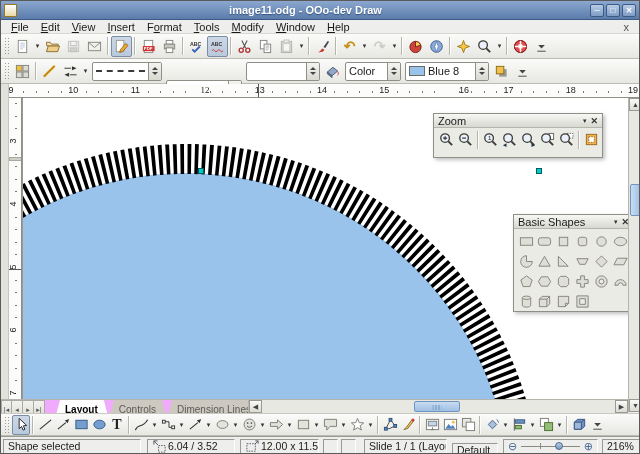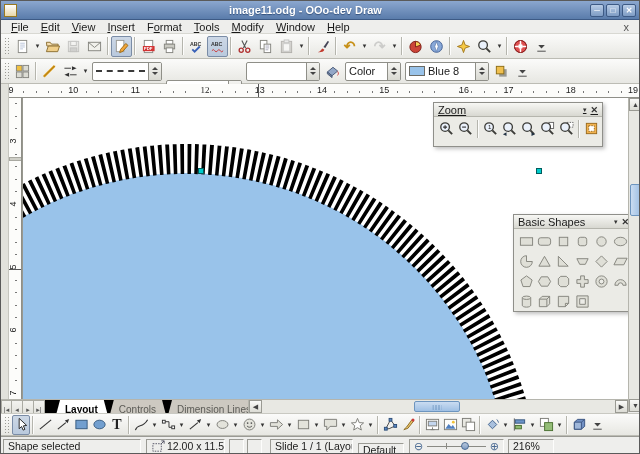--- a/index.html
+++ b/index.html
@@ -65,32 +65,32 @@
     border-left:1px solid #98988f;overflow:hidden;}
   
   .panel{position:absolute;background:#ebebe6;border:1px solid #8f8f8a;box-shadow:2px 2px 4px rgba(0,0,0,.25);}
   .ptitle{height:14px;display:flex;align-items:center;padding:0 4px;gap:4px;
     background:linear-gradient(#f7f7f4,#d8d8d1);border-bottom:1px solid #b5b5ad;font-size:11px;}
   .ptitle .tlabel{flex:1;white-space:nowrap;overflow:hidden;}
   .pmenu{font-size:7px;color:#333;}
   .pclose{font-size:9px;font-weight:bold;color:#333;}
   .pbody{display:flex;align-items:center;padding:2px 3px;}
   .panel .tbtn{width:19px;height:19px;}
-  #zoom-panel{left:432px;top:101px;width:170px;height:45px;text-decoration:underline;}
+  #zoom-panel{left:432px;top:112px;width:170px;height:45px;}
   #shapes-panel{left:512px;top:213px;width:121px;height:98px;}
   .shapegrid{display:grid;grid-template-columns:repeat(6,1fr);padding:3px 3px;row-gap:2px;}
   .shp{width:18px;height:18px;display:flex;align-items:center;justify-content:center;}
   
   .vscroll{position:absolute;left:627px;top:97px;width:13px;height:314px;background:#e8e8e3;
     border-left:1px solid #b5b5ad;}
   .sbtn{position:absolute;left:0;width:13px;height:13px;background:linear-gradient(#fafaf8,#dcdcd5);
     border:1px solid #9a9a93;font-size:7px;color:#444;text-align:center;line-height:11px;}
   .vthumb{position:absolute;left:1px;width:11px;background:linear-gradient(90deg,#cadcf1,#9fc0e4);
     border:1px solid #6d95bf;border-radius:2px;}
-  .tabsrow{position:absolute;left:0;top:398px;width:627px;height:20px;background:#000000;
+  .tabsrow{position:absolute;left:0;top:398px;width:627px;height:20px;background:#f0abfc;
     border-top:1px solid #b5b5ad;display:flex;align-items:stretch;}
   .navbtn{width:11px;flex:none;display:flex;align-items:center;justify-content:center;
     background:linear-gradient(#f2f2ef,#dcdcd5);border:1px solid #aaaaa2;border-left:none;font-size:7px;color:#555;}
   .navbtn:first-child{border-left:1px solid #aaaaa2;}
   .tab{flex:none;padding:0 10px;display:flex;align-items:center;font-size:10px;color:#5a5a55;
     background:#cdc9c1;border-right:1px solid #a8a49c;
     clip-path:polygon(5px 0,calc(100% - 5px) 0,100% 100%,0 100%);}
   .tab.active{background:#fff;color:#000;font-weight:bold;}
   .tabfiller{flex:none;width:10px;}
   .hscroll{position:absolute;left:247px;top:0;width:380px;height:14px;background:#e8e8e3;border-left:1px solid #b5b5ad;}
@@ -976,20 +976,27 @@
             <path d="M3.5 13h9" stroke="#444"></path>
           </svg>
         </span>
       </span>
     </div>
 
   <div class="statusbar">
     <span class="scell" style="width:138px;">
       <span>Shape selected</span>
       </span>
+    <span class="scell" style="width:88px;margin-left:6px;">
+      <span class="scicon"><svg viewBox="0 0 16 16" width="15" height="15">
+            <path d="M2 2h4M2 2v4M2 2l4.5 4.5" stroke="#556" fill="none"></path>
+            <rect x="7" y="7" width="7" height="7" fill="none" stroke="#556" stroke-dasharray="1.6 1.2"></rect>
+          </svg></span>
+      <span>6.04 / 3.52</span>
+      </span>
     <span class="scell" style="width:79px;margin-left:5px;">
       <span class="scicon"><svg viewBox="0 0 16 16" width="15" height="15">
             <rect x="2" y="5" width="9" height="8" fill="none" stroke="#556" stroke-dasharray="1.6 1.2"></rect>
             <path d="M11 2h3v3M14 2l-3.5 3.5" stroke="#556" fill="none"></path>
           </svg></span>
       <span>12.00 x 11.50</span>
       </span>
     <span class="scell" style="width:15px;margin-left:4px;"></span>
     <span class="scell" style="width:15px;margin-left:3px;"></span>
     <span class="scell" style="width:83px;margin-left:8px;">

